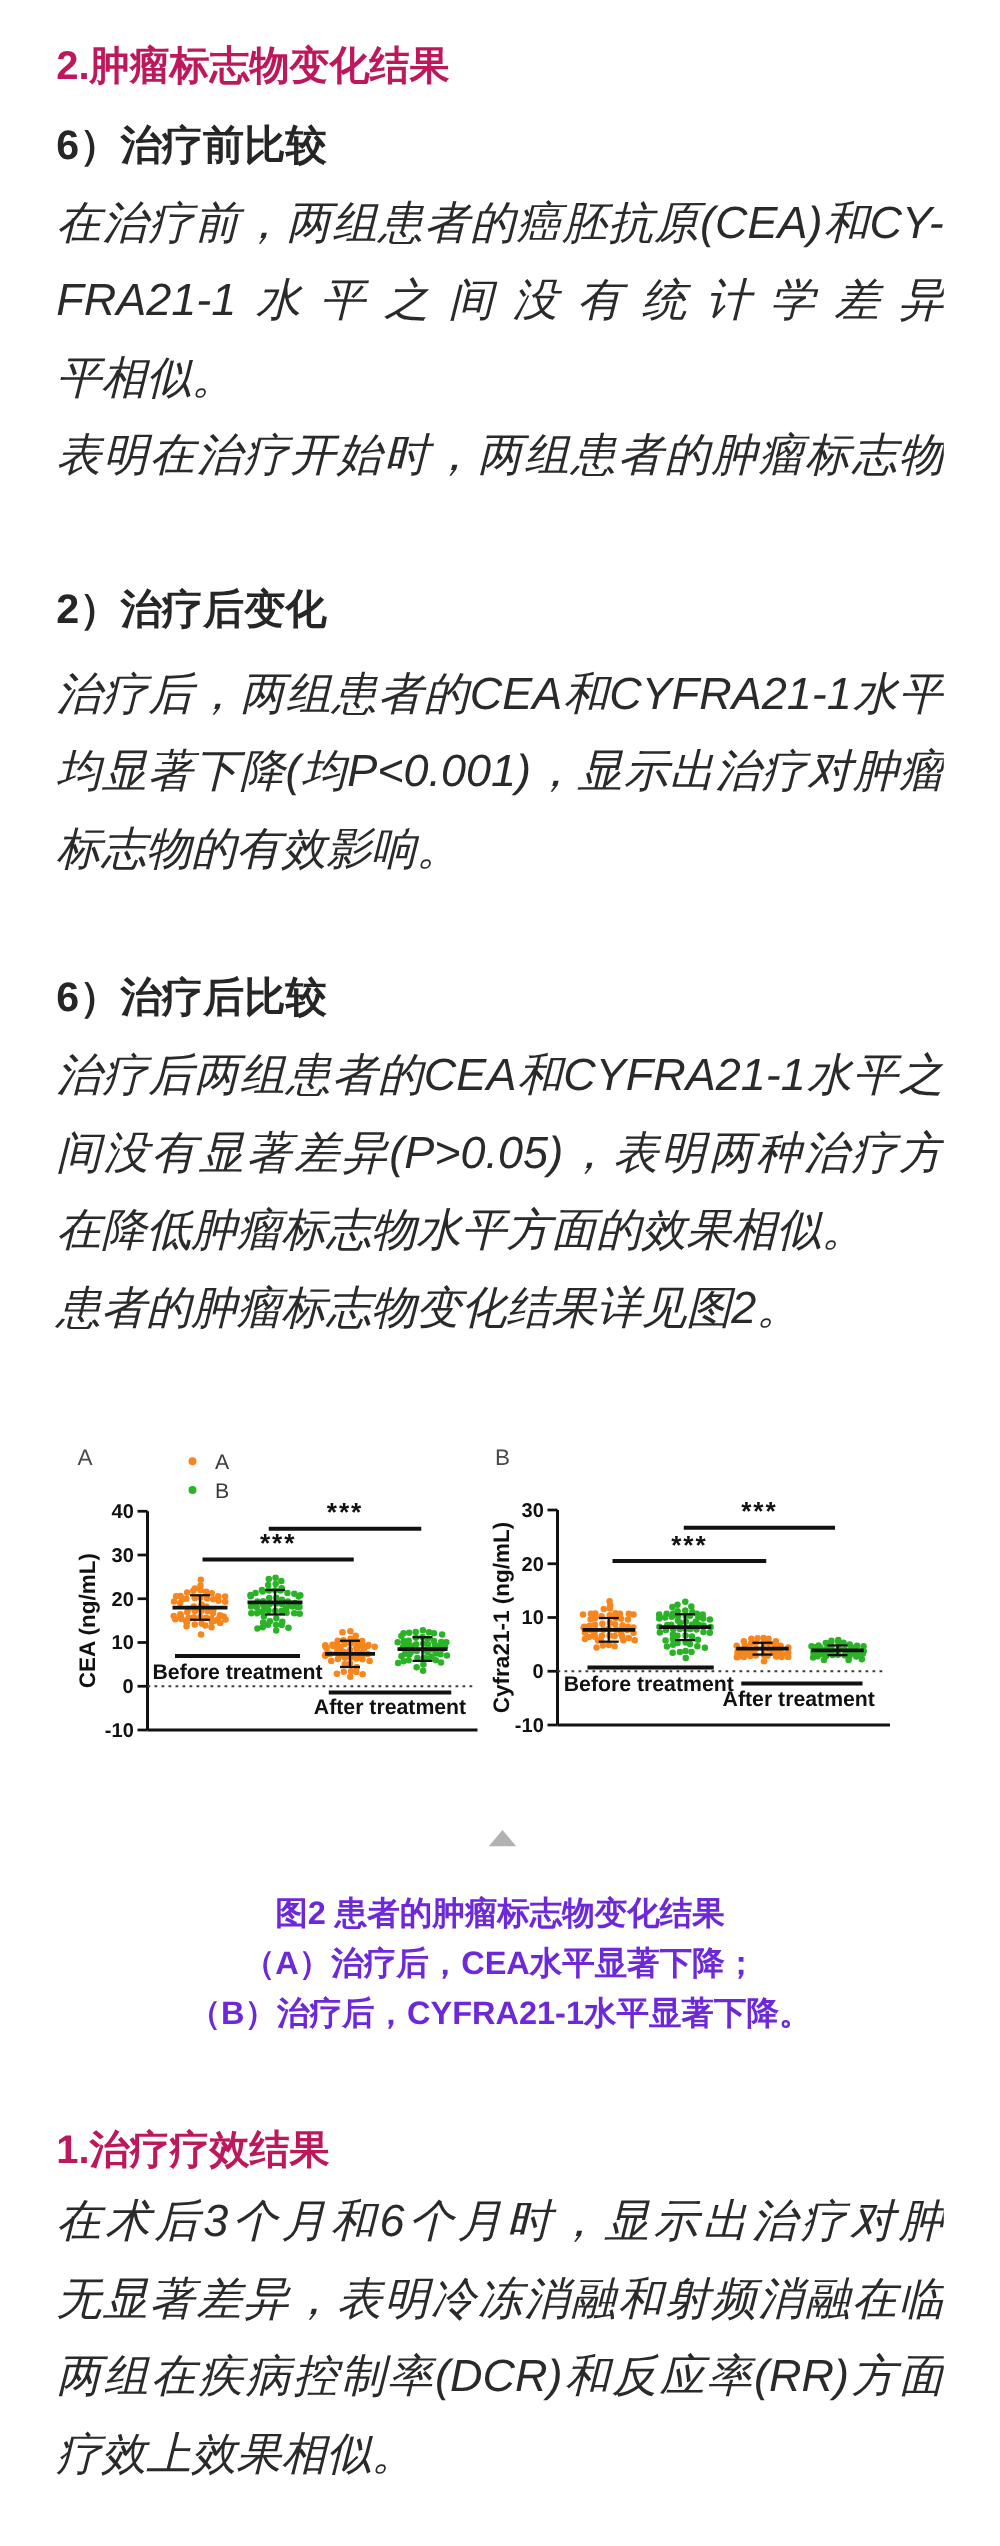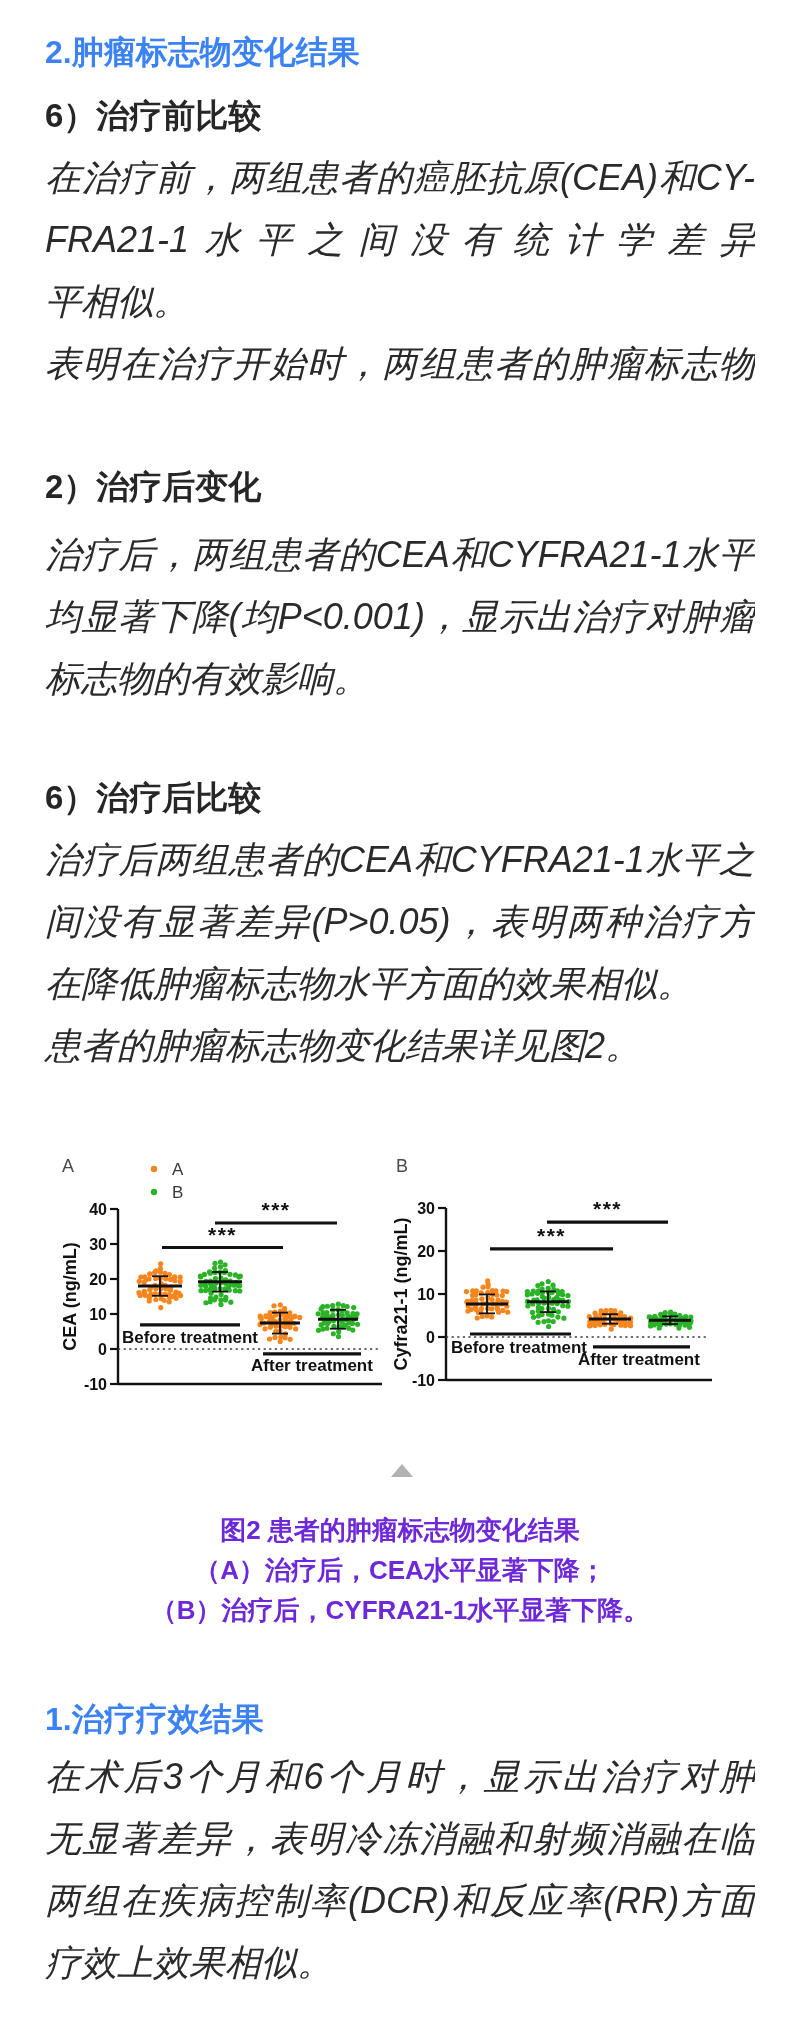--- a/index.html
+++ b/index.html
@@ -2,21 +2,21 @@
 <html><head>
 <meta charset="utf-8">
 <style>
   html,body{margin:0;padding:0;background:#ffffff;}
   .doc{
     position:relative;width:800px;height:2037px;background:#ffffff;overflow:hidden;
     font-family:"Liberation Sans","DejaVu Sans",sans-serif;
   }
   .gold-heading{
     position:absolute;left:45px;width:710px;
-    font-size:32px;font-weight:700;color:#3b82f6;line-height:42px;
+    font-size:32px;font-weight:700;color:#be185d;line-height:42px;
   }
   .sub-heading{
     position:absolute;left:45px;width:710px;
     font-size:33px;font-weight:700;color:#262626;line-height:40px;
   }
   .para{position:absolute;left:45px;width:710px;color:#2a2a2a;}
   .para .ln{
     font-size:36px;line-height:62px;height:62px;white-space:nowrap;font-style:italic;
   }
   .para .ln.j{

